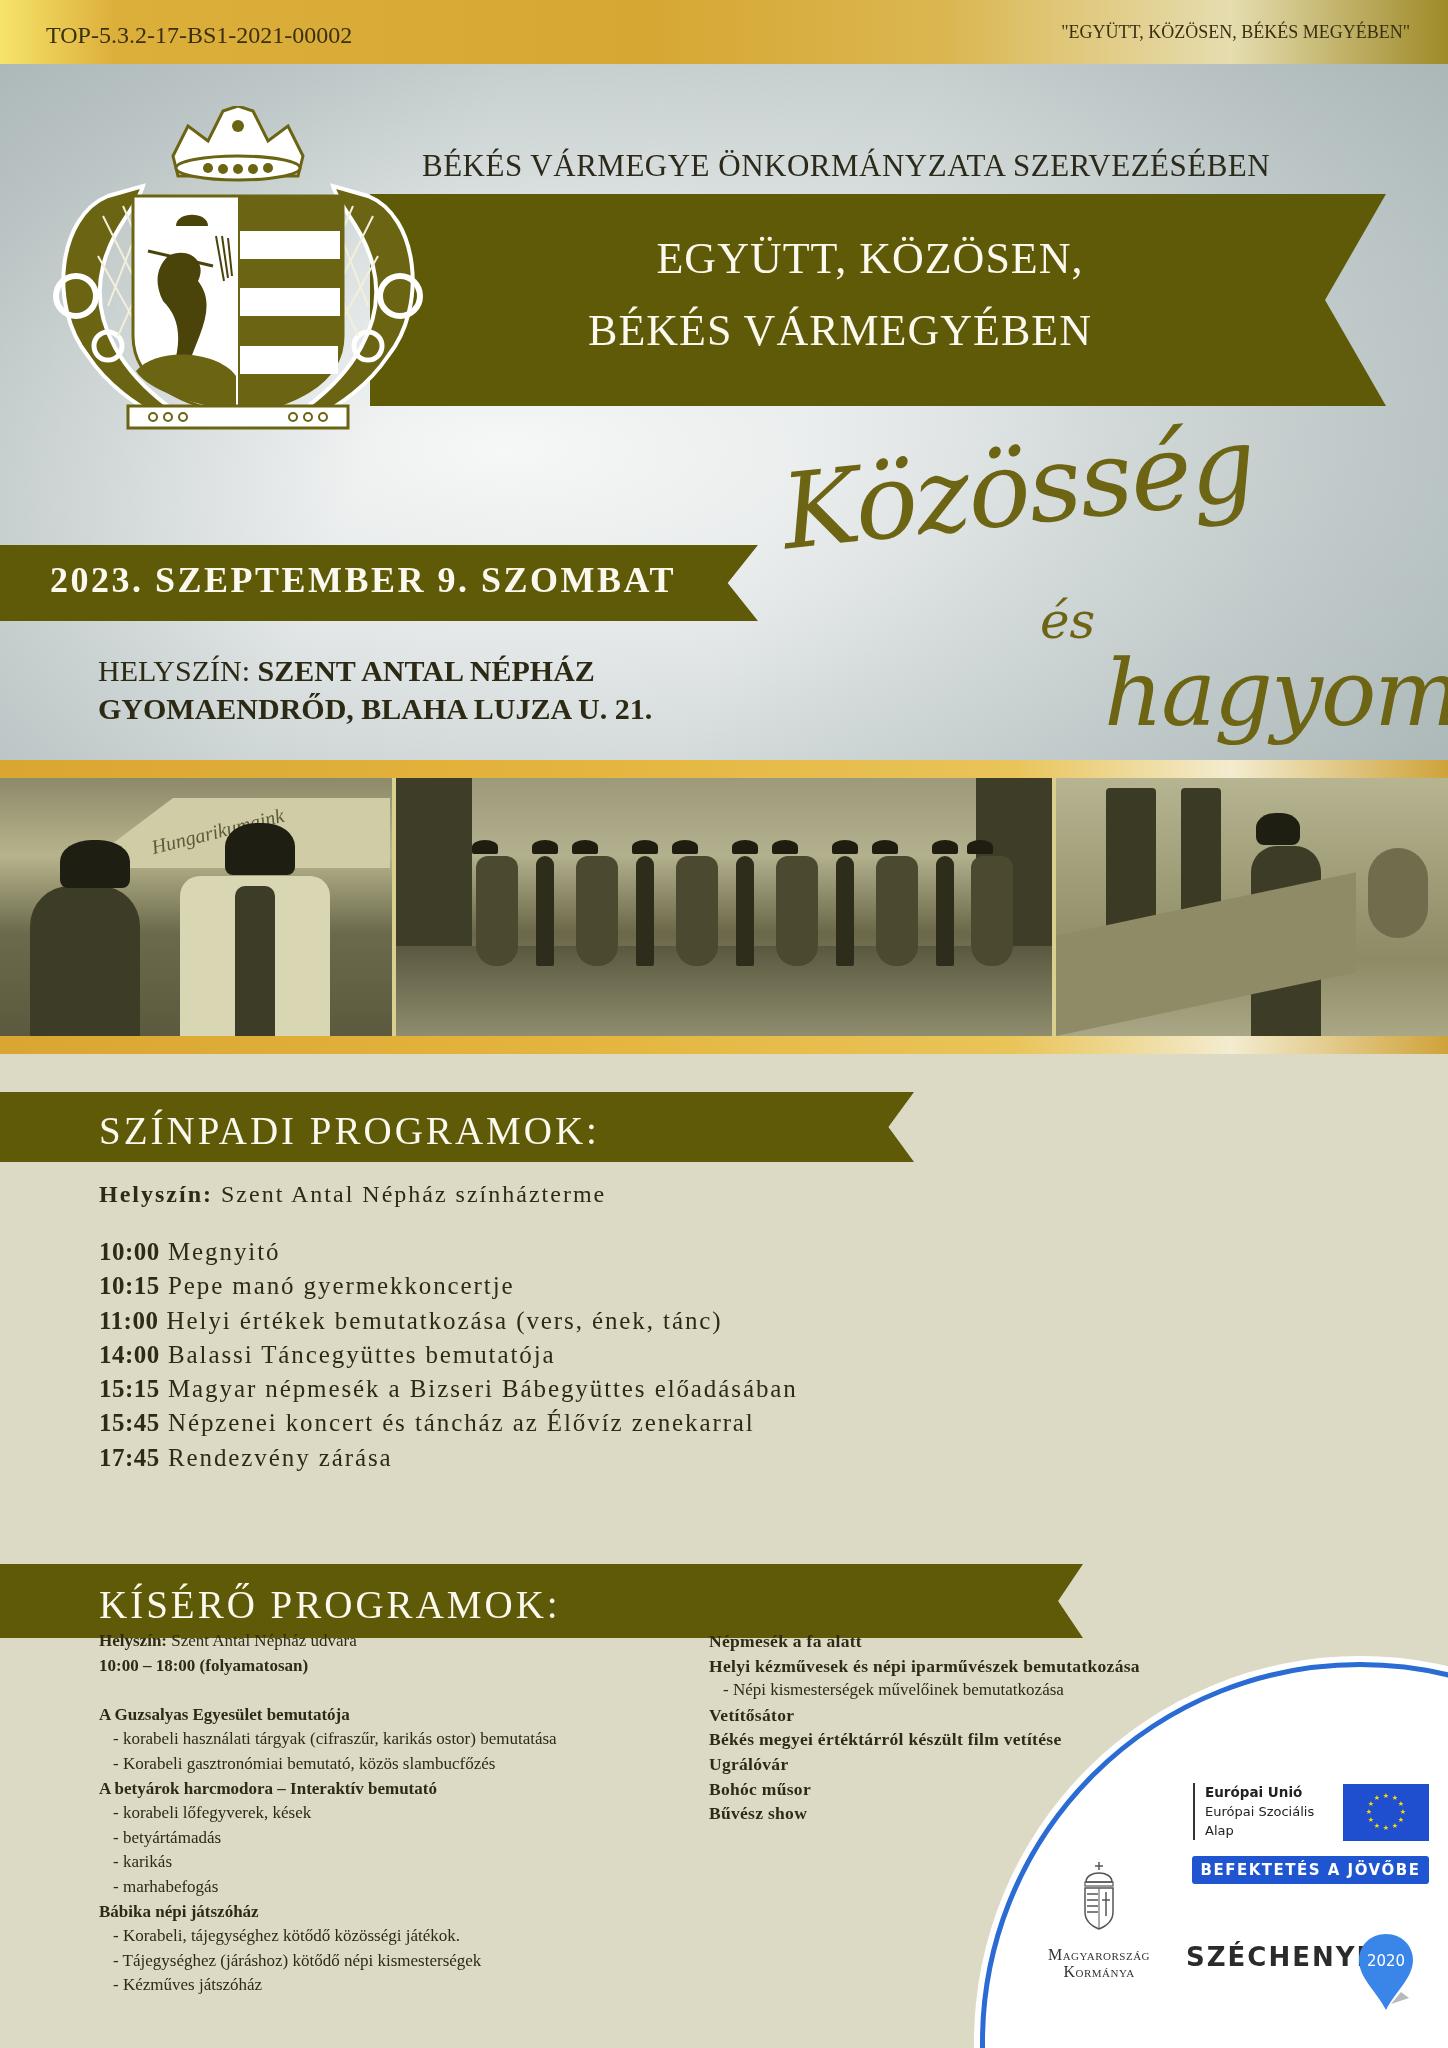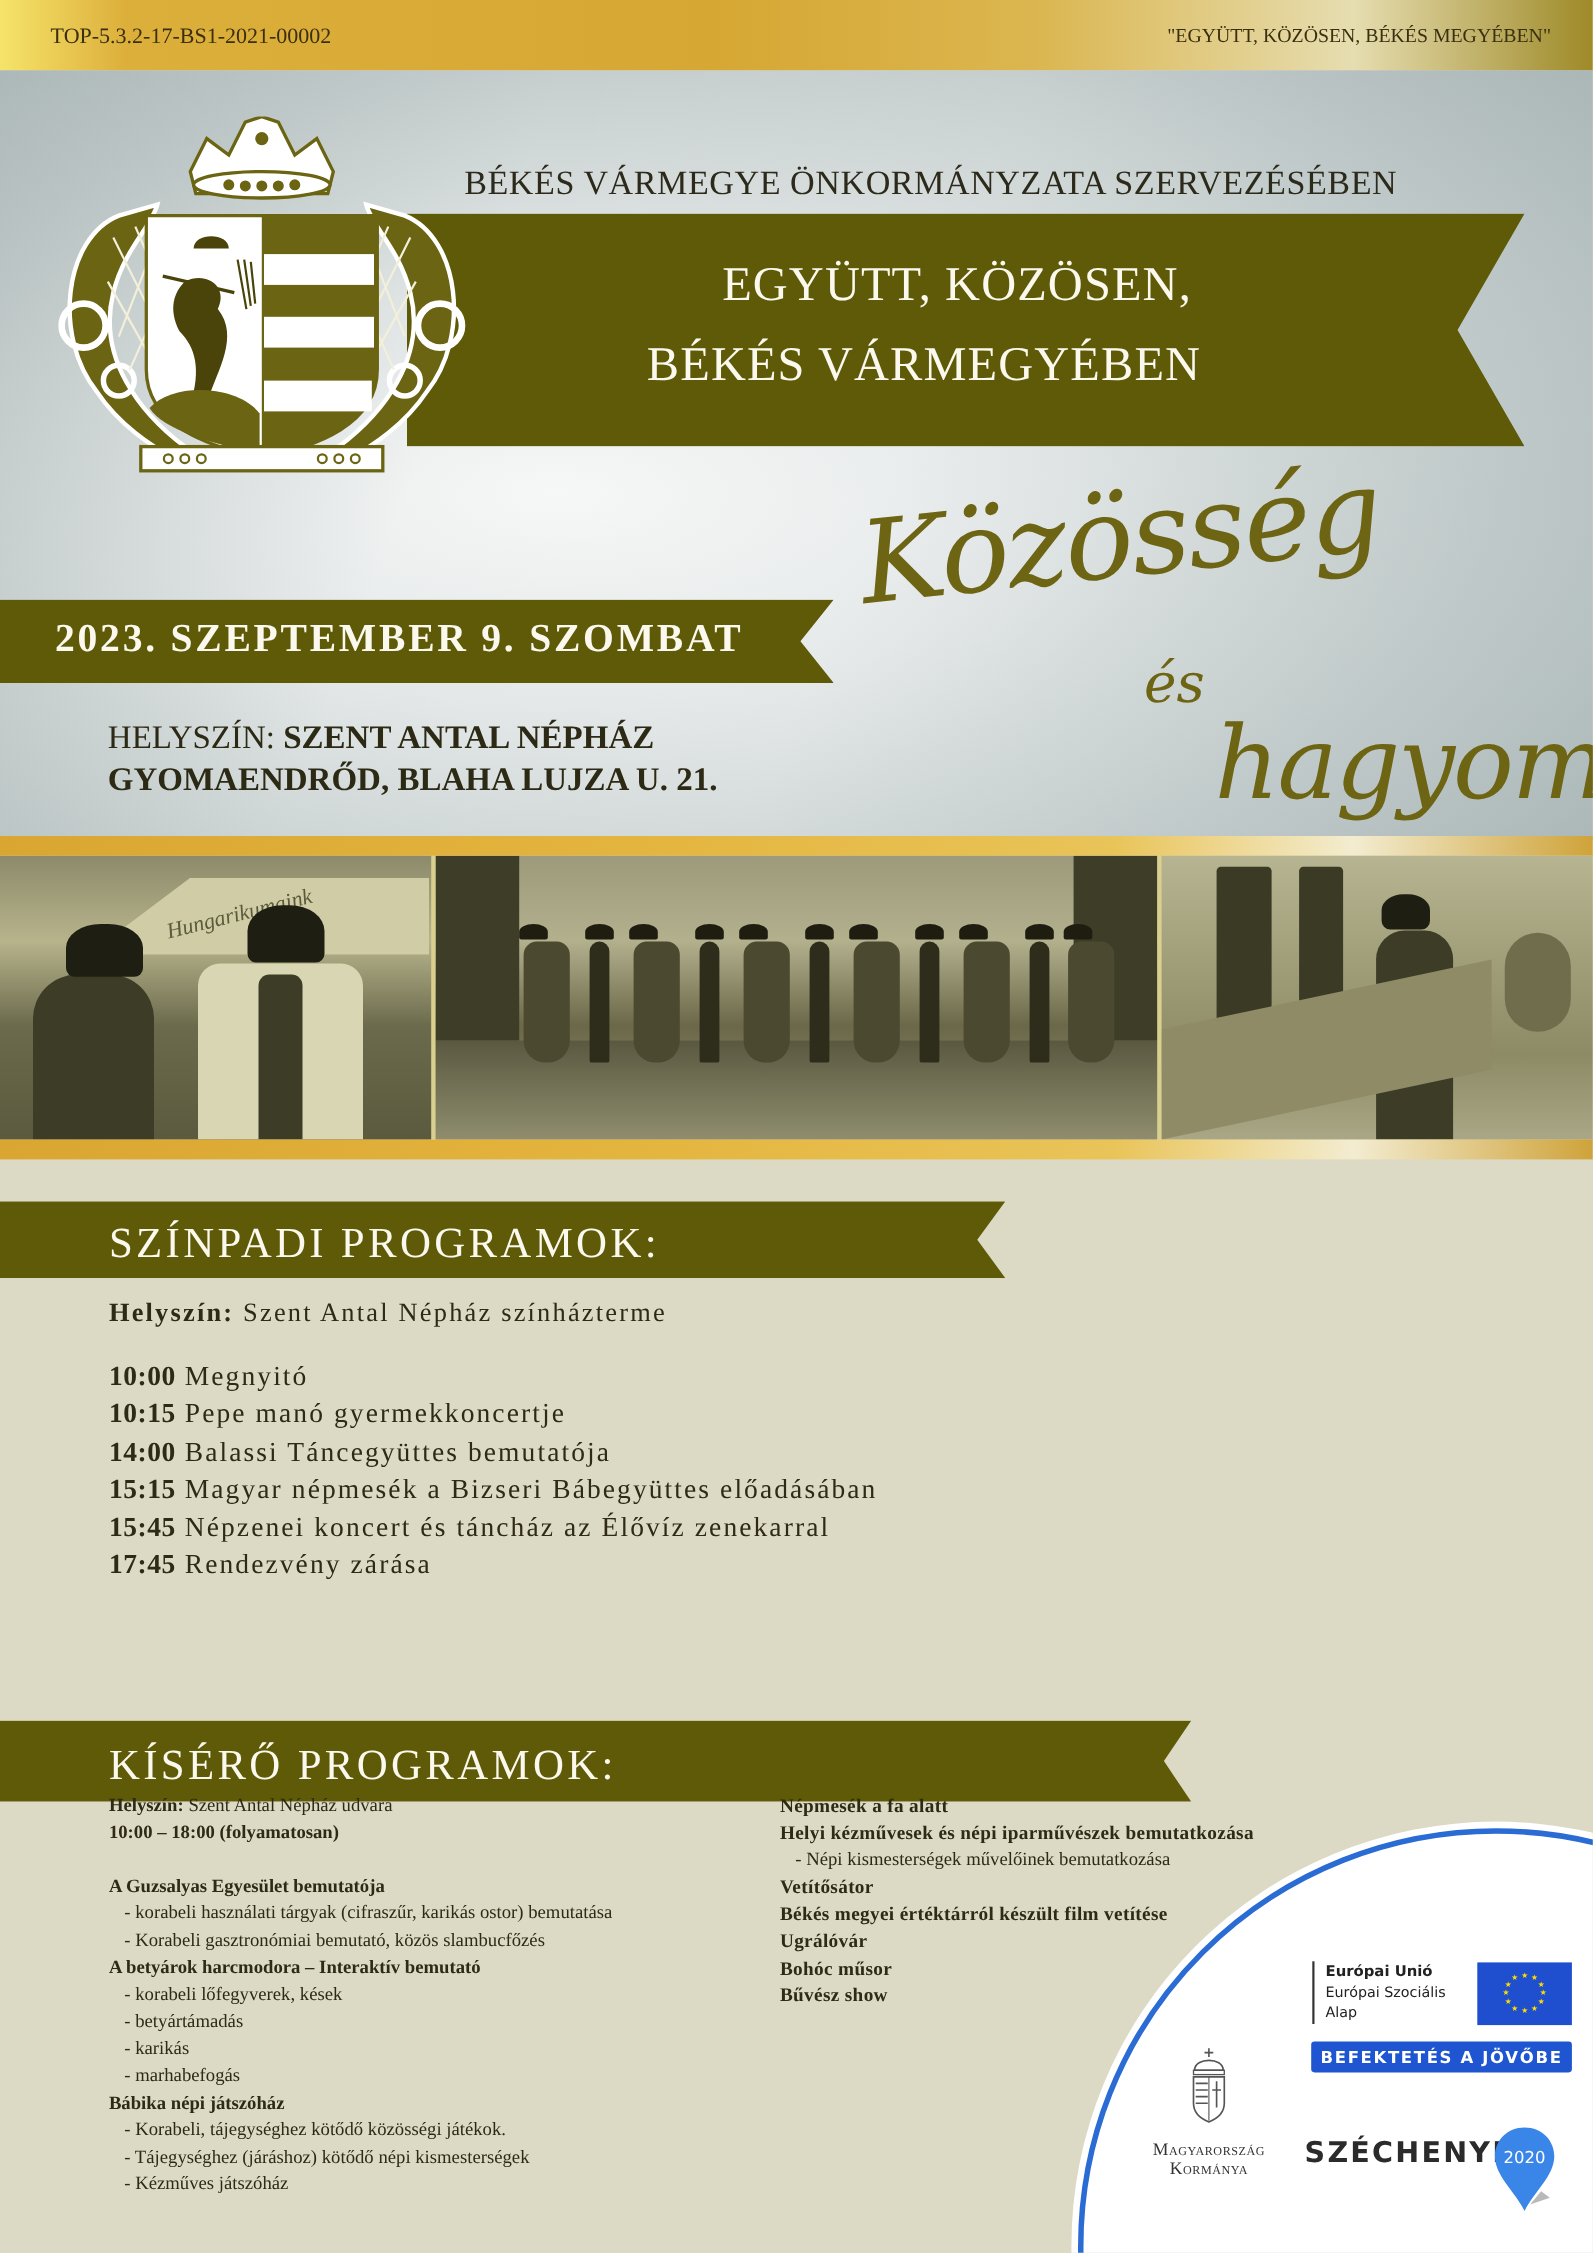--- a/index.html
+++ b/index.html
@@ -2,21 +2,21 @@
 <html><head>
   <meta charset="utf-8">
   <style>
     * { box-sizing: border-box; margin: 0; padding: 0; }
     html, body { width: 1448px; height: 2048px; overflow: hidden; }
     body { position: relative; background: #dcd9c5; font-family: "Liberation Serif", "DejaVu Serif", serif; color: #2e2a14; }
 
     
     .topbar { position: absolute; left: 0; top: 0; width: 1448px; height: 64px;
       background: linear-gradient(90deg, #f6e46a 0%, #dcae3a 8%, #d6a733 45%, #dbb650 65%, #e6ddb0 85%, #9e8a28 100%); }
-    .topbar .ref { position: absolute; left: 46px; top: 22px; font-size: 20px; color: #3a3010; }
+    .topbar .ref { position: absolute; left: 46px; top: 22px; font-size: 24px; color: #3a3010; }
     .topbar .slogan { position: absolute; right: 38px; top: 22px; font-size: 18px; color: #3a3010; }
 
     
     .hero { position: absolute; left: 0; top: 64px; width: 1448px; height: 700px;
       background: radial-gradient(ellipse at 35% 55%, #f6f7f7 0%, #e3e7e7 35%, #c2cbcb 75%, #aab5b5 100%); }
     .hero::after { content: ""; position: absolute; left: 0; top: 0; right: 0; bottom: 0;
       background: linear-gradient(110deg, rgba(160,172,172,0.55) 0%, rgba(240,242,242,0) 30%, rgba(250,250,250,0.1) 55%, rgba(165,178,178,0.45) 100%); pointer-events: none; }
 
     .crest { position: absolute; left: 48px; top: 106px; width: 380px; height: 330px; z-index: 3; }
 
@@ -210,20 +210,21 @@
 <div class="gold g2"></div>
 
 <div class="sec-banner b1">
   <div class="t">SZÍNPADI PROGRAMOK:</div>
 </div>
 <div class="stage-venue"><b>Helyszín:</b><span> Szent Antal Népház színházterme</span></div>
 
 <ul class="sched">
   <li><b>10:00</b><span> Megnyitó</span></li>
   <li><b>10:15</b><span> Pepe manó gyermekkoncertje</span></li>
+  <li><b>11:00</b><span> Helyi értékek bemutatkozása (vers, ének, tánc)</span></li>
   <li><b>14:00</b><span> Balassi Táncegyüttes bemutatója</span></li>
   <li><b>15:15</b><span> Magyar népmesék a Bizseri Bábegyüttes előadásában</span></li>
   <li><b>15:45</b><span> Népzenei koncert és táncház az Élővíz zenekarral</span></li>
   <li><b>17:45</b><span> Rendezvény zárása</span></li>
 </ul>
 
 <div class="sec-banner b2">
   <div class="t">KÍSÉRŐ PROGRAMOK:</div>
 </div>
 

